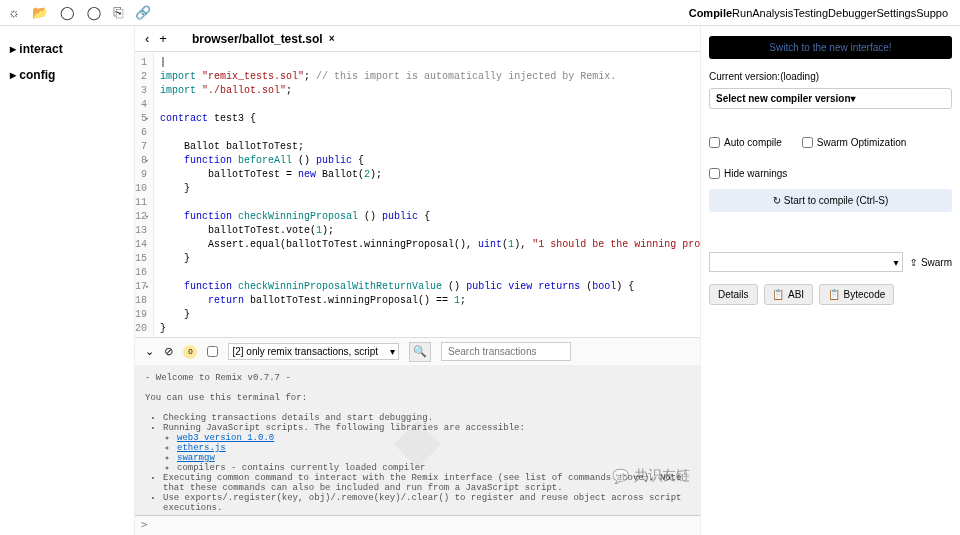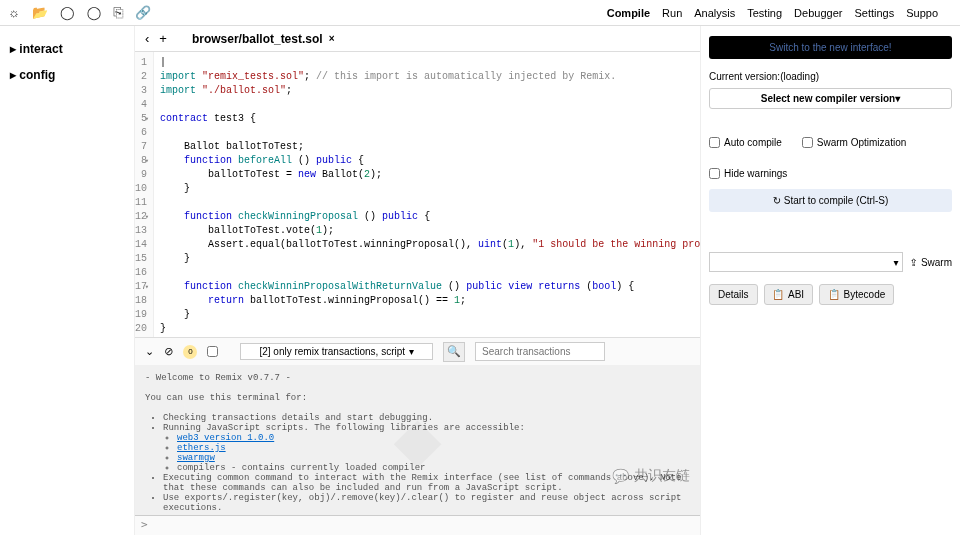--- a/index.html
+++ b/index.html
@@ -1,20 +1,20 @@
 <!DOCTYPE html>
 <html><head>
 <meta charset="utf-8">
 <style>
 * { box-sizing: border-box; margin: 0; padding: 0; }
 body { font-family: Arial, sans-serif; font-size: 11px; background: #fff; width: 960px; height: 535px; overflow: hidden; }
 .topbar { height: 26px; display: flex; align-items: center; border-bottom: 1px solid #ddd; }
 .topbar-left { display: flex; gap: 12px; padding-left: 8px; }
 .topbar-left span { cursor: pointer; font-size: 13px; color: #333; }
-.topbar-right { margin-left: auto; display: flex; gap: 12px; padding-right: 22px; font-size: 11px; }
+.topbar-right { margin-left: auto; display: flex; padding-right: 12px; font-size: 11px; }
 .topbar-right span { cursor: pointer; }
 .topbar-right span:first-child { font-weight: bold; }
 .main { display: flex; height: calc(100% - 26px); }
 .sidebar { width: 135px; border-right: 1px solid #eee; padding-top: 10px; }
 .sidebar-item { padding: 6px 10px; font-size: 12px; font-weight: bold; cursor: pointer; }
 .center { flex: 1; display: flex; flex-direction: column; min-width: 0; }
 .tabbar { display: flex; align-items: center; height: 26px; border-bottom: 1px solid #ddd; }
 .tabbar-nav { display: flex; gap: 10px; padding-left: 10px; font-size: 13px; }
 .tab { display: flex; align-items: center; gap: 6px; padding: 4px 10px; font-size: 12px; font-weight: bold; margin-left: 15px; }
 .tab .close { font-size: 10px; cursor: pointer; }
@@ -25,33 +25,33 @@
 .gutter .fold::after { content: '▾'; position: absolute; right: -2px; font-size: 7px; color: #888; }
 .code { padding: 4px 0 0 6px; flex: 1; white-space: pre; }
 .code div { height: 14px; }
 .kw-imp { color: #008080; }
 .kw-blue { color: #0000cd; }
 .comment { color: #888; }
 .str { color: #a31515; }
 .type { color: #008080; }
 .num { color: #098658; }
 .console-bar { height: 28px; border-top: 1px solid #ddd; display: flex; align-items: center; gap: 10px; padding: 0 10px; background: #fafafa; }
-.console-bar .dd { background: #fff; border: 1px solid #ccc; padding: 2px 18px; font-size: 10px; display: flex; align-items: center; gap: 4px; margin-left: 12px; }
+.console-bar .dd { background: #fff; border: 1px solid #ccc; padding: 2px 3px; font-size: 10px; display: flex; align-items: center; gap: 12px; }
 .console-bar .search-btn { width: 22px; height: 20px; background: #eee; border: 1px solid #ccc; display: flex; align-items: center; justify-content: center; }
 .console-bar input { border: 1px solid #ccc; padding: 3px 6px; width: 130px; font-size: 10px; }
 .badge { display: inline-flex; width: 14px; height: 14px; border-radius: 50%; background: #ffe89c; align-items: center; justify-content: center; font-size: 8px; }
 .terminal { height: 150px; background: #f0f0f0; padding: 8px 10px; font-family: 'Courier New', monospace; font-size: 9px; color: #555; overflow: auto; position: relative; }
 .terminal a { color: #0066cc; text-decoration: underline; }
 .terminal ul { margin-left: 18px; }
 .terminal ul ul { list-style: circle; margin-left: 14px; }
 .terminal-input { height: 20px; border-top: 1px solid #ccc; background: #fafafa; padding: 2px 6px; font-family: monospace; color: #888; }
 .rightpanel { width: 260px; border-left: 1px solid #eee; padding: 10px 8px; font-size: 10px; }
 .switch-btn { background: #000000; color: #4a6aa5; padding: 6px; text-align: center; border-radius: 3px; margin-bottom: 12px; cursor: pointer; }
 .rp-label { font-size: 10px; margin-bottom: 6px; }
-.select { border: 1px solid #ccc; padding: 4px 6px; display: flex; justify-content: center; align-items: center; border-radius: 3px; margin-bottom: 10px; cursor: pointer; font-weight: bold; }
+.select { border: 1px solid #ccc; padding: 4px 6px; display: flex; justify-content: flex-start; align-items: center; border-radius: 3px; margin-bottom: 10px; cursor: pointer; font-weight: bold; }
 .checks { display: flex; flex-wrap: wrap; gap: 20px 20px; margin-bottom: 10px; margin-top: 28px; }
 .checks label { display: flex; align-items: center; gap: 4px; font-size: 10px; }
 .compile-btn { background: #e8eef8; padding: 6px; text-align: center; border-radius: 3px; cursor: pointer; margin-bottom: 40px; }
 .swarm-row { display: flex; align-items: center; gap: 6px; margin-bottom: 12px; }
 .swarm-row .sel { flex: 1; border: 1px solid #ccc; height: 20px; display: flex; align-items: center; justify-content: flex-end; padding: 0 4px; }
 .swarm-btn { display: flex; align-items: center; gap: 3px; cursor: pointer; }
 .actions { display: flex; gap: 6px; justify-content: flex-start; }
 .action-btn { background: #eee; border: 1px solid #ccc; padding: 4px 8px; border-radius: 3px; cursor: pointer; display: flex; align-items: center; gap: 3px; font-size: 10px; }
 .watermark { position: absolute; right: 10px; bottom: 30px; color: rgba(0,0,0,0.4); font-size: 14px; display: flex; align-items: center; gap: 4px; }
 .eth-bg { position: absolute; left: 50%; top: 50%; transform: translate(-50%,-50%); opacity: 0.05; font-size: 80px; pointer-events: none; }

